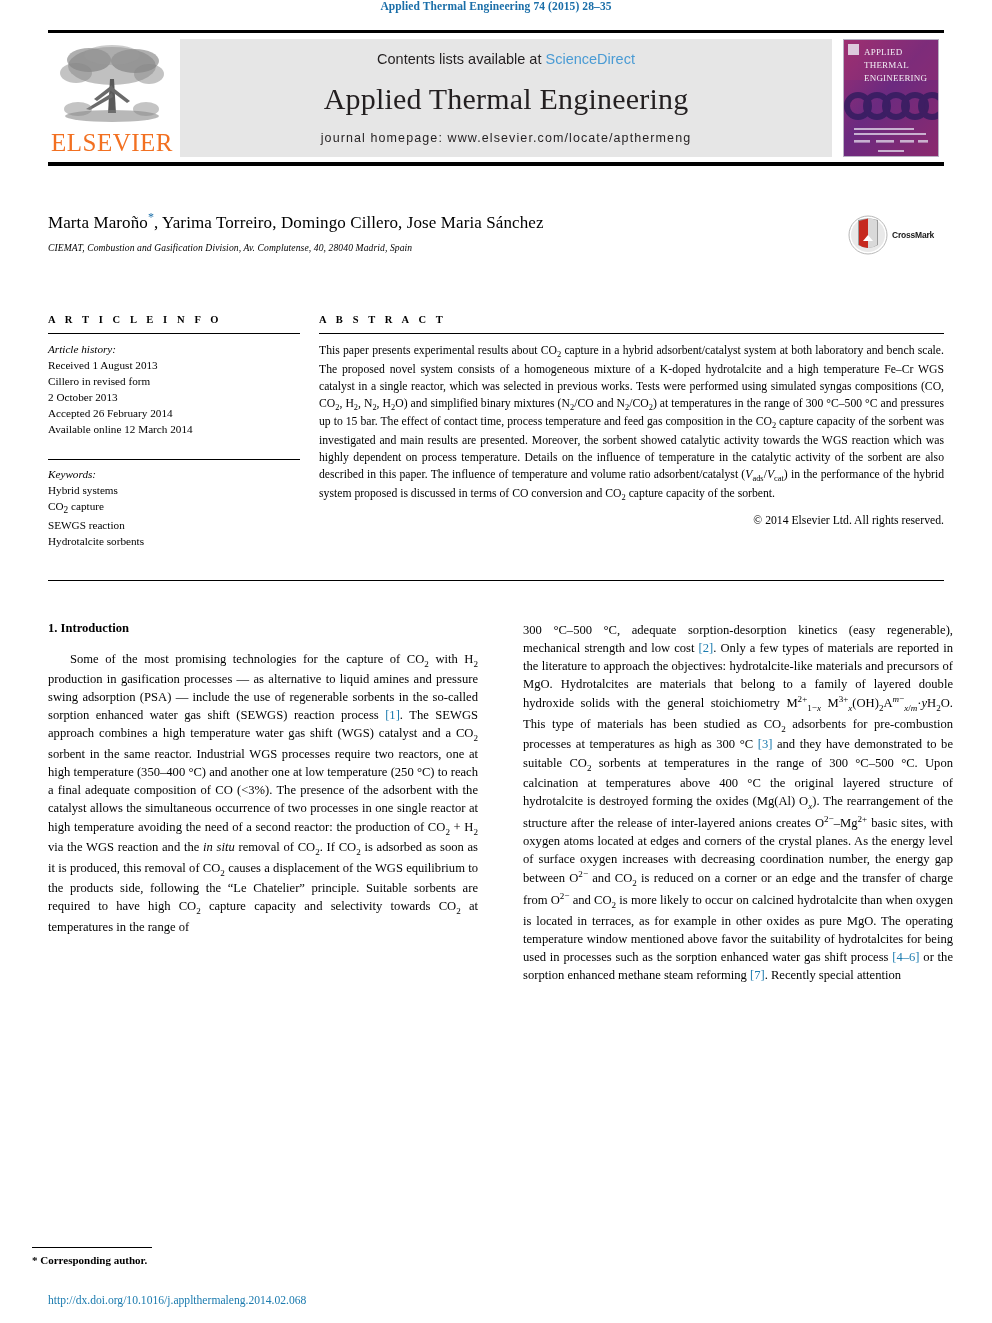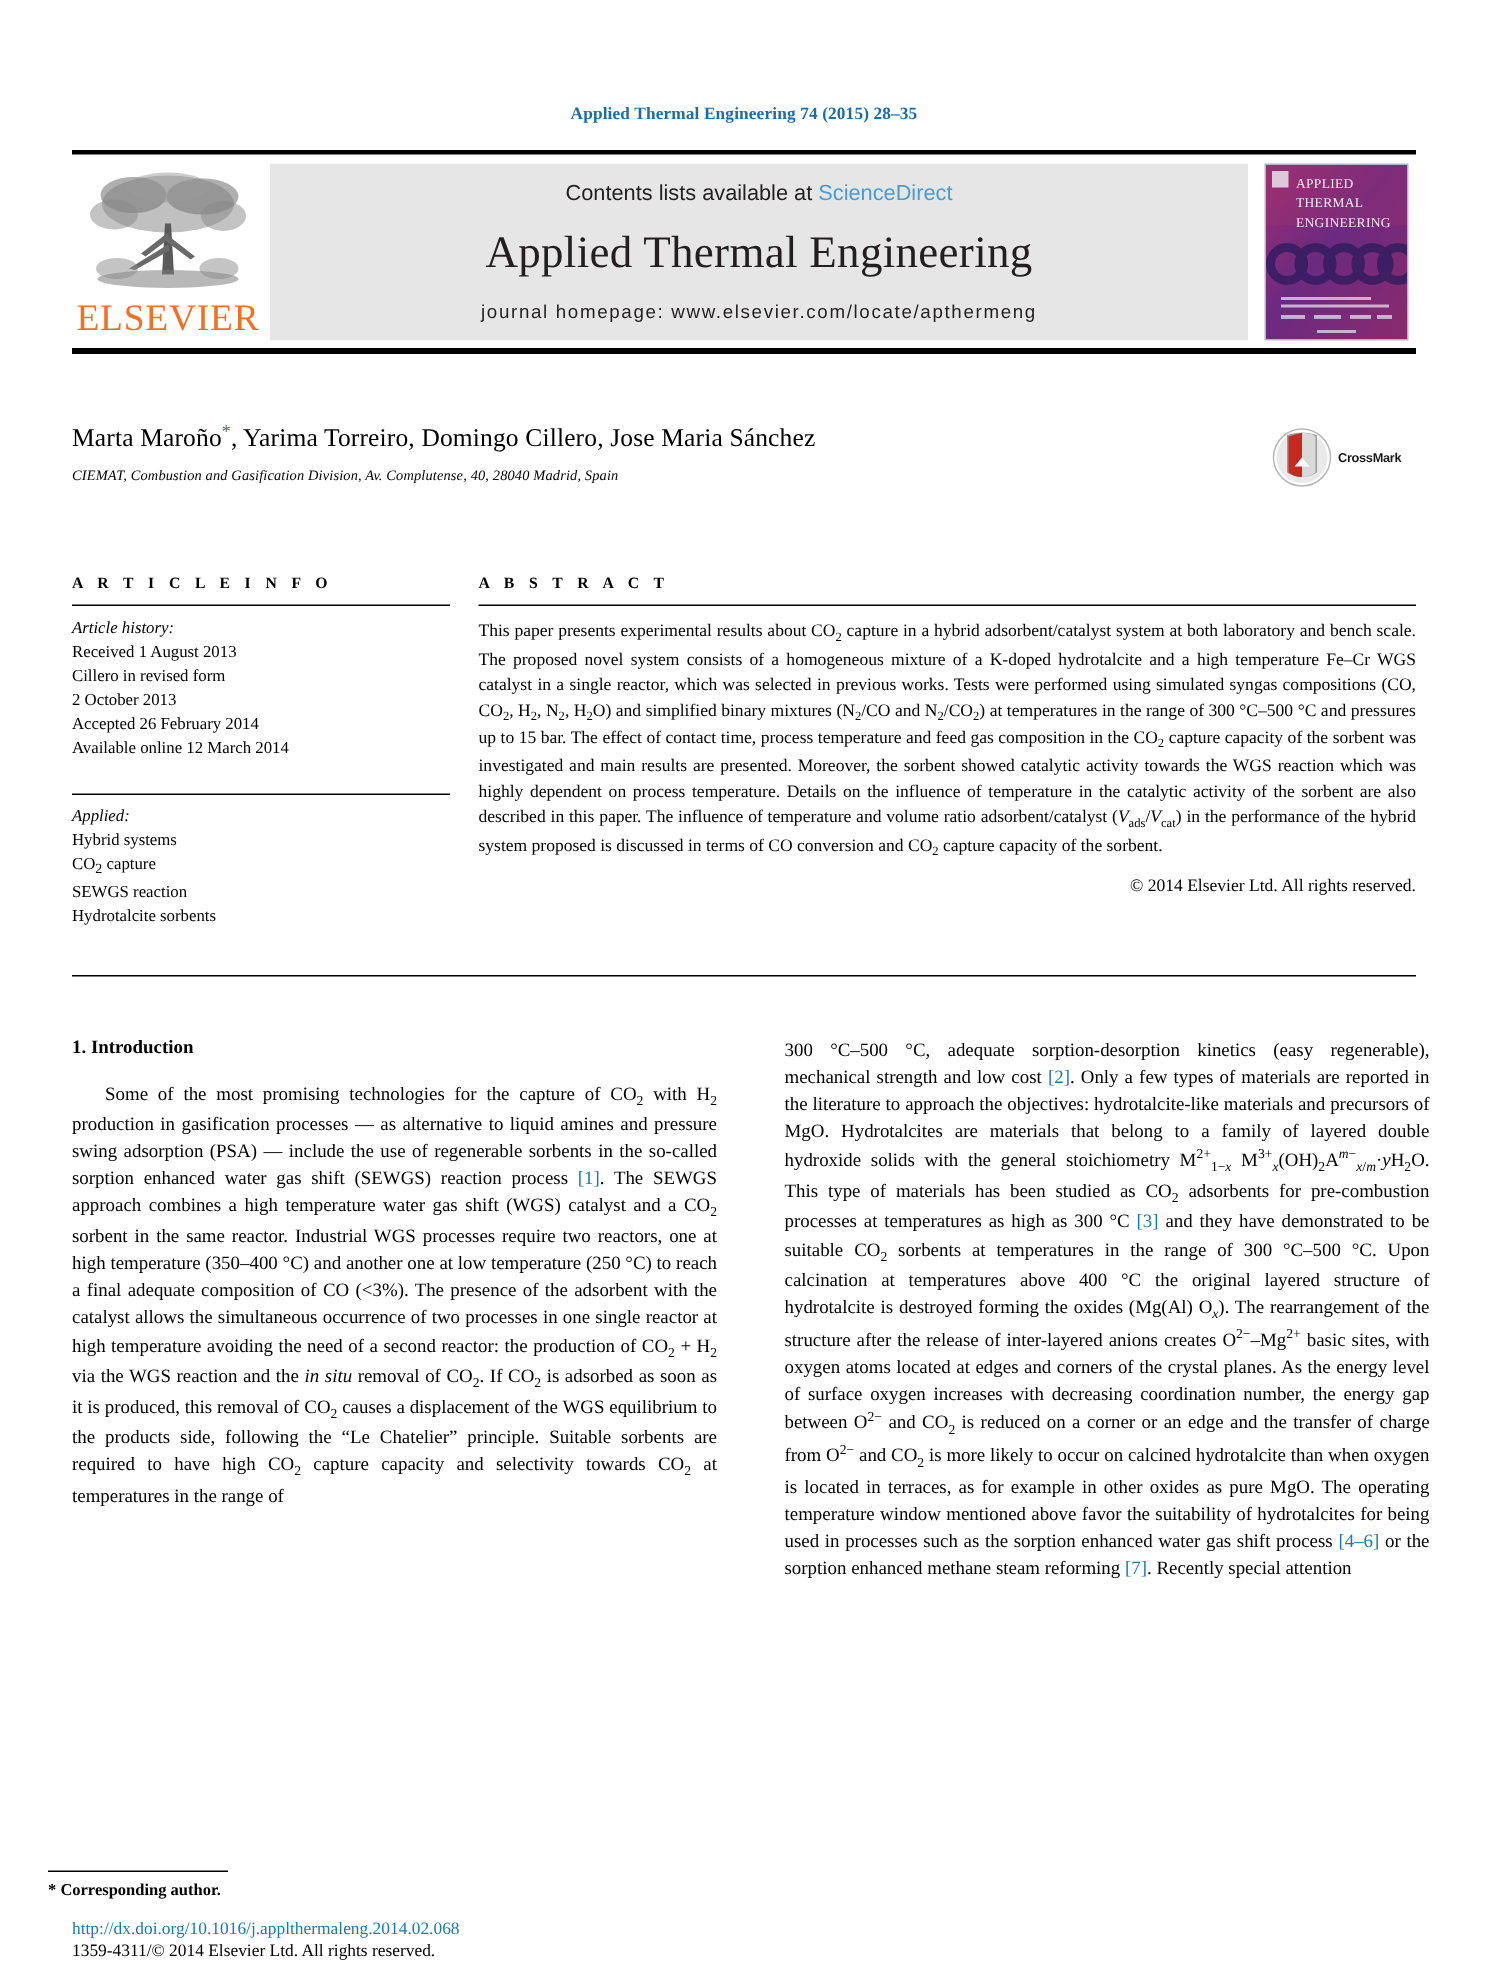--- a/index.html
+++ b/index.html
@@ -22,21 +22,20 @@
     box-sizing: border-box;
     padding: 0 48px;
   }
 
   
   .running-head {
     text-align: center;
     color: #1a6ea8;
     font-size: 11.5px;
     font-weight: bold;
-    padding-top: 70px;
     letter-spacing: .1px;
   }
 
   
   .masthead {
     margin-top: 18px;
     border-top: 3px solid #000;
     border-bottom: 4px solid #000;
     padding: 6px 0 5px 0;
     display: flex;
@@ -369,21 +368,21 @@
       <div class="section-caps">A R T I C L E   I N F O</div>
       <div class="rule-thin"></div>
       <div class="info-subhead">Article history:</div>
       <div class="info-line">Received 1 August 2013</div>
       <div class="info-line">Cillero in revised form</div>
       <div class="info-line">2 October 2013</div>
       <div class="info-line">Accepted 26 February 2014</div>
       <div class="info-line">Available online 12 March 2014</div>
       <div class="info-gap"></div>
       <div class="rule-thin2"></div>
-      <div class="info-subhead">Applied:</div>
+      <div class="info-subhead">Keywords:</div>
       <div class="info-line">Hybrid systems</div>
       <div class="info-line">CO<sub>2</sub> capture</div>
       <div class="info-line">SEWGS reaction</div>
       <div class="info-line">Hydrotalcite sorbents</div>
     </div>
 
     <div class="col-abstract">
       <div class="section-caps">A B S T R A C T</div>
       <div class="rule-thin"></div>
       <div class="abstract-body">This paper presents experimental results about CO<sub>2</sub> capture in a hybrid adsorbent/catalyst system at both laboratory and bench scale. The proposed novel system consists of a homogeneous mixture of a K-doped hydrotalcite and a high temperature Fe–Cr WGS catalyst in a single reactor, which was selected in previous works. Tests were performed using simulated syngas compositions (CO, CO<sub>2</sub>, H<sub>2</sub>, N<sub>2</sub>, H<sub>2</sub>O) and simplified binary mixtures (N<sub>2</sub>/CO and N<sub>2</sub>/CO<sub>2</sub>) at temperatures in the range of 300 °C–500 °C and pressures up to 15 bar. The effect of contact time, process temperature and feed gas composition in the CO<sub>2</sub> capture capacity of the sorbent was investigated and main results are presented. Moreover, the sorbent showed catalytic activity towards the WGS reaction which was highly dependent on process temperature. Details on the influence of temperature in the catalytic activity of the sorbent are also described in this paper. The influence of temperature and volume ratio adsorbent/catalyst (<i>V</i><sub>ads</sub>/<i>V</i><sub>cat</sub>) in the performance of the hybrid system proposed is discussed in terms of CO conversion and CO<sub>2</sub> capture capacity of the sorbent.</div>
@@ -404,16 +403,15 @@
     </div>
   </div>
 
   <div class="footnote">
     <div class="footnote-rule"></div>
     <div class="footnote-line">* Corresponding author.</div>
   </div>
 
   <div class="colophon">
     <div class="doi-line">http://dx.doi.org/10.1016/j.applthermaleng.2014.02.068</div>
-    <div class="issn-line">1359-4311/© 2014 Elsevier Ltd. All rights reserved.</div>
   </div>
 
 </div>
 
 </body></html>

